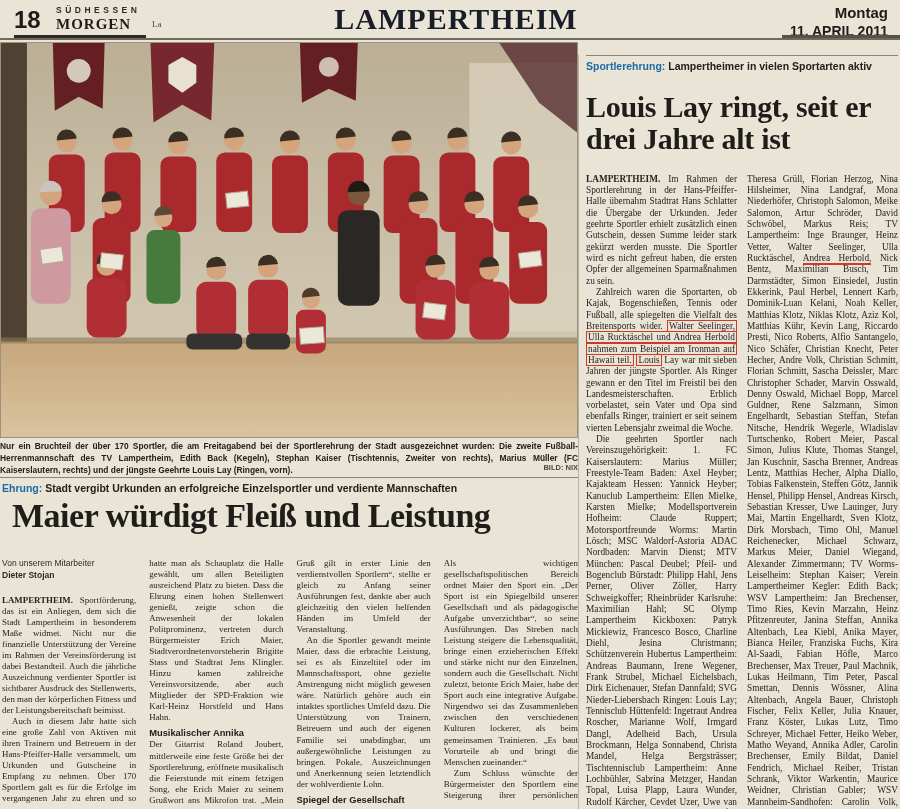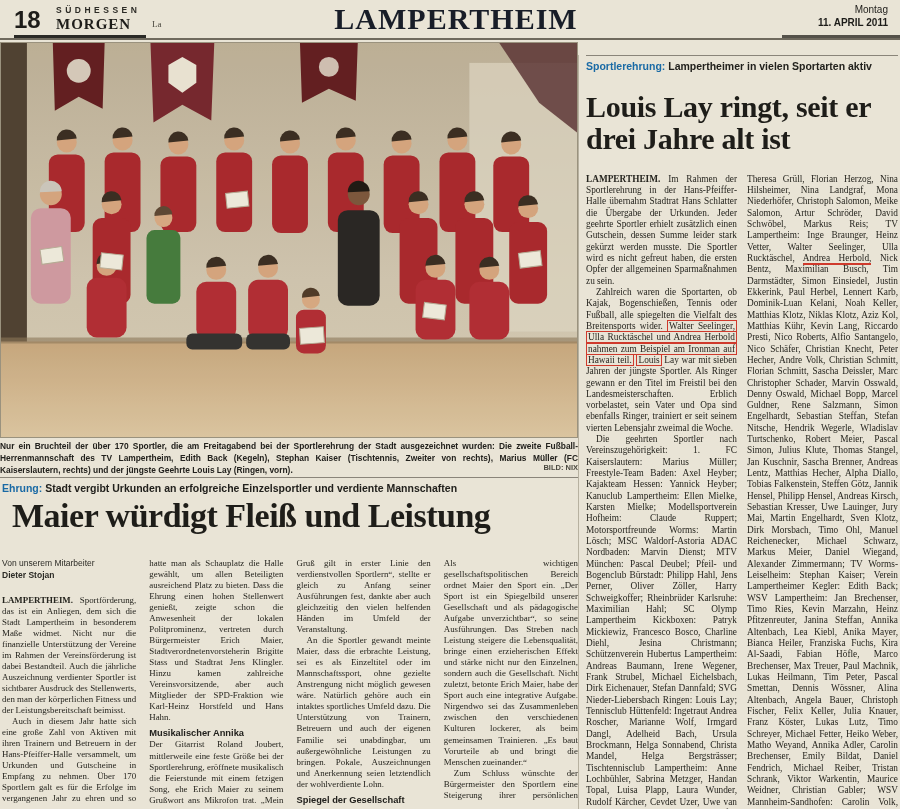--- a/index.html
+++ b/index.html
@@ -17,22 +17,22 @@
   #masthead{position:absolute;top:0;left:0;width:900px;height:48px;}
   .page-number{position:absolute;left:14px;top:6px;font:bold 24px "Liberation Sans",sans-serif;color:#1d1c19;}
   .region{position:absolute;left:56px;top:5px;line-height:1;}
   .region .r1{font:600 8.5px "Liberation Sans",sans-serif;letter-spacing:3.5px;color:#2c2b26;}
   .region .r2{font:bold 15px "Liberation Serif",serif;letter-spacing:1px;color:#1d1c19;margin-top:1px;}
   .region-code{position:absolute;left:152px;top:19px;font:9px "Liberation Serif",serif;color:#4a483f;}
   .section-title{position:absolute;left:12px;right:0;top:2px;text-align:center;
     font:bold 30px "Liberation Serif",serif;letter-spacing:1px;color:#181d28;}
   .dateblock{position:absolute;right:12px;top:4px;text-align:right;line-height:1.25;
     font-family:"Liberation Sans",sans-serif;color:#1d1c19;}
-  .dateblock .d1{font-size:10px;font-weight:normal;}
-  .dateblock .d2{font-size:10px;font-weight:bold;}
+  .dateblock .d1{font-size:15px;font-weight:bold;}
+  .dateblock .d2{font-size:14px;font-weight:bold;}
   .mast-rule{position:absolute;top:38px;left:0;width:900px;height:1.5px;background:#6f6a5e;}
   .mast-rule-left{position:absolute;top:35px;left:14px;width:132px;height:3px;background:#2b2a26;}
   .mast-rule-right{position:absolute;top:35px;right:0;width:118px;height:3px;background:#55524a;}
   
   #photo{position:absolute;top:42px;left:0;width:578px;height:396px;border:1px solid #9a927e;background:#cfc3ae;}
   #photo svg{display:block;width:100%;height:100%;}
   
   #caption{position:absolute;top:440px;left:0;width:578px;height:34px;
     font:bold 8.4px/1.45 "Liberation Sans",sans-serif;color:#22211d;text-align:justify;}
   #caption .credit{position:absolute;right:0;bottom:2px;font:bold 7.5px "Liberation Sans",sans-serif;color:#4b4940;background:var(--paper);padding-left:6px;}

